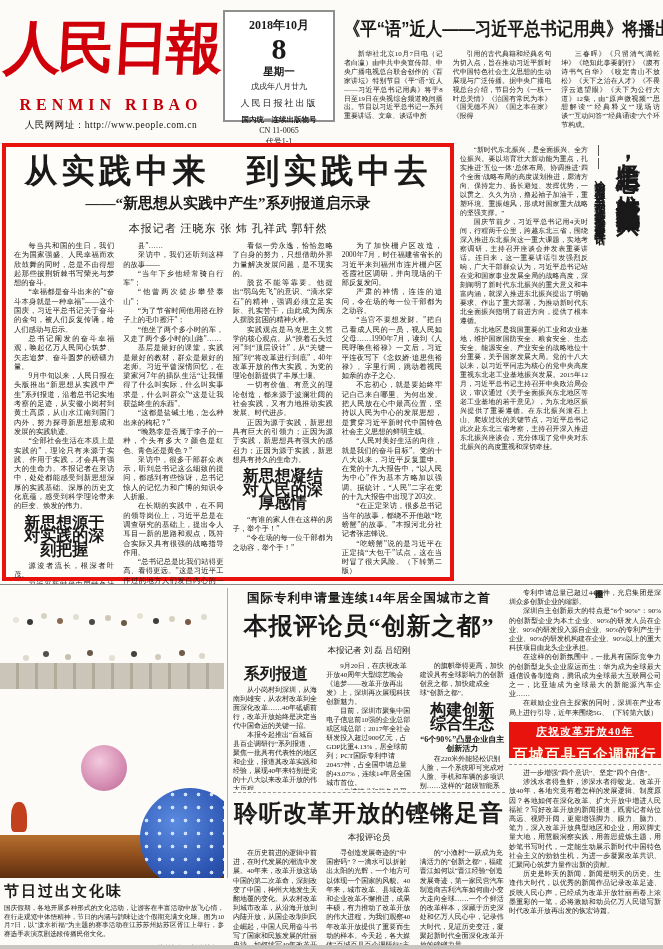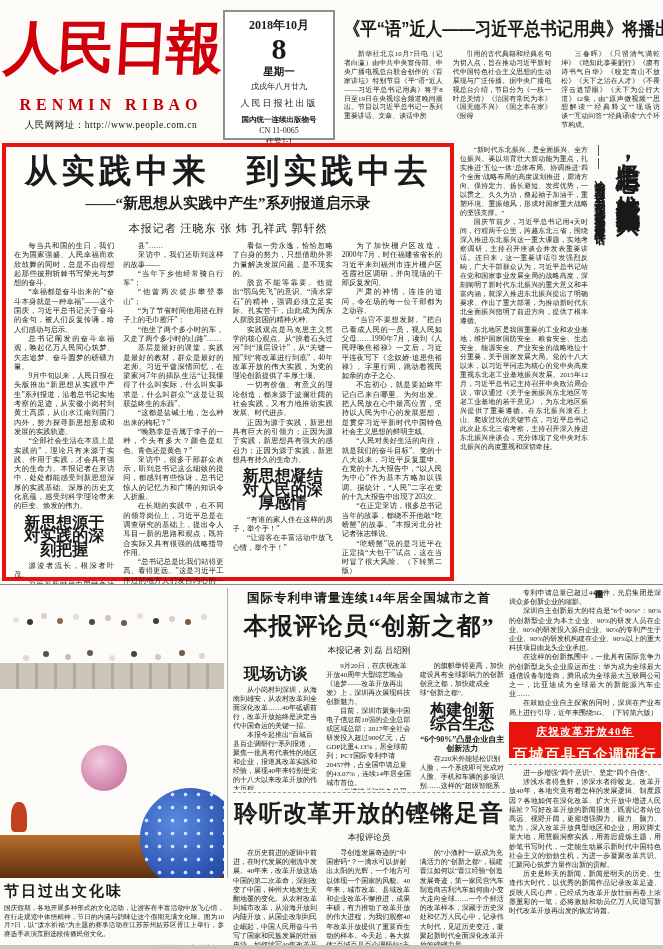--- a/index.html
+++ b/index.html
@@ -11,21 +11,21 @@
 
   
   .masthead{left:4px;top:4px;width:214px;height:134px;text-align:center;}
   .mast-title{font-family:"DejaVu Serif",serif;font-weight:bold;color:#d0000a;
       font-size:57px;line-height:86px;letter-spacing:-3px;transform:skewX(-3deg);white-space:nowrap;}
   .mast-latin{color:#c40008;font-weight:bold;font-size:16px;letter-spacing:5px;
       font-family:"Liberation Serif",serif;margin-top:6px;}
   .mast-url{font-size:9.5px;color:#111;margin-top:5px;letter-spacing:.5px;}
 
   
-  .datebox{left:223px;top:10px;width:112px;height:130px;border:2px solid #8f8f8f;
+  .datebox{left:223px;top:10px;width:112px;height:112px;border:2px solid #8f8f8f;
       padding:5px 3px 3px;text-align:center;background:#fff;}
   .db-ym{font-size:12px;font-weight:bold;}
   .db-day{font-size:30px;font-weight:bold;line-height:30px;}
   .db-week{font-size:10.5px;font-weight:bold;margin-top:1px;}
   .db-lunar{font-size:8px;margin-top:2px;}
   .db-pub{font-size:9px;letter-spacing:2px;margin-top:5px;}
   .db-issnlab{font-size:7.5px;font-weight:bold;margin-top:5px;}
   .db-small{font-size:8px;margin-top:1px;}
   .db-issue{font-size:9px;font-weight:bold;margin-top:1px;}
 
@@ -185,21 +185,21 @@
           <p data-name="body-paragraph">“总书记总是比我们站得更高、看得更远。”这是习近平工作过的地方人们发自内心的一致评价。</p>
         </div>
       <div class="ncol" data-name="lead-column-3">
           <p data-name="body-paragraph">看似一劳永逸，恰恰忽略了自身的努力，只想借助外界力量解决发展问题，是不现实的。</p>
           <p data-name="body-paragraph">脱贫不能等靠要。他提出“弱鸟先飞”的意识、“滴水穿石”的精神，强调必须立足实际、扎实苦干，由此成为闽东人摆脱贫困的精神火种。</p>
           <p data-name="body-paragraph">实践观点是马克思主义哲学的核心观点。从“摸着石头过河”到“顶层设计”，从“关键一招”到“将改革进行到底”，40年改革开放的伟大实践，为党的理论创新提供了丰厚土壤。</p>
           <p data-name="body-paragraph">一切有价值、有意义的理论创造，都来源于波澜壮阔的社会实践，又有力地推动实践发展、时代进步。</p>
           <p data-name="body-paragraph">正因为源于实践，新思想具有巨大的引领力；正因为源于实践，新思想具有强大的感召力；正因为源于实践，新思想具有持久的生命力。</p>
           <div class="subhead-1" data-name="column-subhead">新思想凝结对人民的深厚感情</div>
           <p data-name="body-paragraph">“有谁的家人住在这样的房子，举个手！”</p>
-          <p data-name="body-paragraph">“让游客在丰富活动中放飞心情，举个手！”</p>
+          <p data-name="body-paragraph">“令在场的每一位干部都为之动容，举个手！”</p>
         </div>
       <div class="ncol" data-name="lead-column-4">
           <p data-name="body-paragraph">为了加快棚户区改造，2000年7月，时任福建省省长的习近平来到福州市连片棚户区苍霞社区调研，并向现场的干部反复发问。</p>
           <p data-name="body-paragraph">严肃的神情，连连的追问，令在场的每一位干部都为之动容。</p>
           <p data-name="body-paragraph">“当官不要想发财。”把自己看成人民的一员，视人民如父母……1990年7月，读到《人民呼唤焦裕禄》一文后，习近平连夜写下《念奴娇·追思焦裕禄》。字里行间，跳动着视民如亲的赤子之心。</p>
           <p data-name="body-paragraph">不忘初心，就是要始终牢记自己来自哪里、为何出发。把人民放在心中最高位置，坚持以人民为中心的发展思想，是贯穿习近平新时代中国特色社会主义思想的鲜明主线。</p>
           <p data-name="body-paragraph">“人民对美好生活的向往，就是我们的奋斗目标”。党的十八大以来，习近平反复重申。在党的十九大报告中，“以人民为中心”作为基本方略加以强调。据统计，“人民”二字在党的十九大报告中出现了203次。</p>
           <p data-name="body-paragraph">“在正定采访，很多总书记当年的故事，都绕不开他敢“吃螃蟹”的故事。”本报河北分社记者张志锋说。</p>
           <p data-name="body-paragraph">“吃螃蟹”说的是习近平在正定搞“大包干”试点，这在当时冒了很大风险。（下转第二版）</p>
         </div>
@@ -230,21 +230,21 @@
     <div class="ph-figure" data-name="performer-figure"></div>
   </div>
   <div class="abs vrule1" data-name="column-rule"></div>
 
   <div class="abs shenzhen" data-name="shenzhen-article">
     <div class="sz-kicker" data-name="shenzhen-kicker">国际专利申请量连续14年居全国城市之首</div>
     <div class="sz-title" data-name="shenzhen-headline">本报评论员“创新之都”</div>
     <div class="sz-byline" data-name="shenzhen-byline">本报记者 刘 磊 吕绍刚</div>
     <div class="sz-cols" data-name="shenzhen-body">
       <div class="ncol" data-name="shenzhen-column-1">
-          <div class="subhead-1" data-name="column-subhead">现场访谈</div>
+          <div class="subhead-1" data-name="column-subhead">系列报道</div>
           <p data-name="body-paragraph">从小岗村到深圳，从海南到雄安，从农村改革到全面深化改革……40年砥砺前行，改革开放始终是决定当代中国命运的关键一招。</p>
           <p data-name="body-paragraph">本报今起推出“百城百县百企调研行”系列报道，聚焦一批具有代表性的地区和企业，报道其改革实践和经验，展现40年来特别是党的十八大以来改革开放的伟大历程。</p>
         </div>
       <div class="ncol" data-name="shenzhen-column-2">
           <p data-name="body-paragraph">9月20日，在庆祝改革开放40周年大型综艺晚会《追梦——改革开放再出发》上，深圳再次展现科技创新魅力。</p>
           <p data-name="body-paragraph">目前，深圳市聚集中国电子信息前10强的企业总部或区域总部；2017年全社会研发投入超过900亿元，占GDP比重4.13%，居全球前列；PCT国际专利申请20457件，占全国申请总量的43.07%，连续14年居全国城市首位。</p>
           <p data-name="body-paragraph">“先进技术和装备是买不来的，要培育更多具有自主知识产权和核心竞争力的创新型企业。”深圳市市长陈如桂表示，深圳将把创新</p>
         </div>
       <div class="ncol" data-name="shenzhen-column-3">
           <p data-name="body-paragraph">的旗帜举得更高，加快建设具有全球影响力的创新创意之都，加快建成全球“创新之都”。</p>

